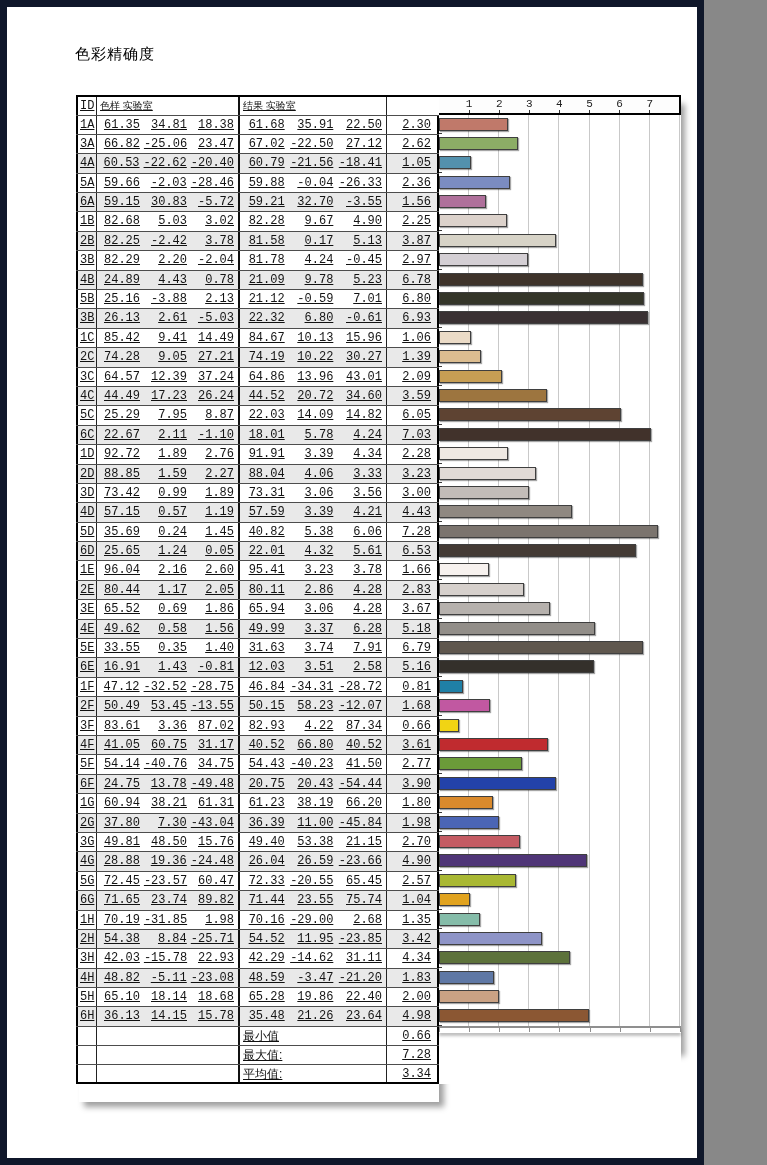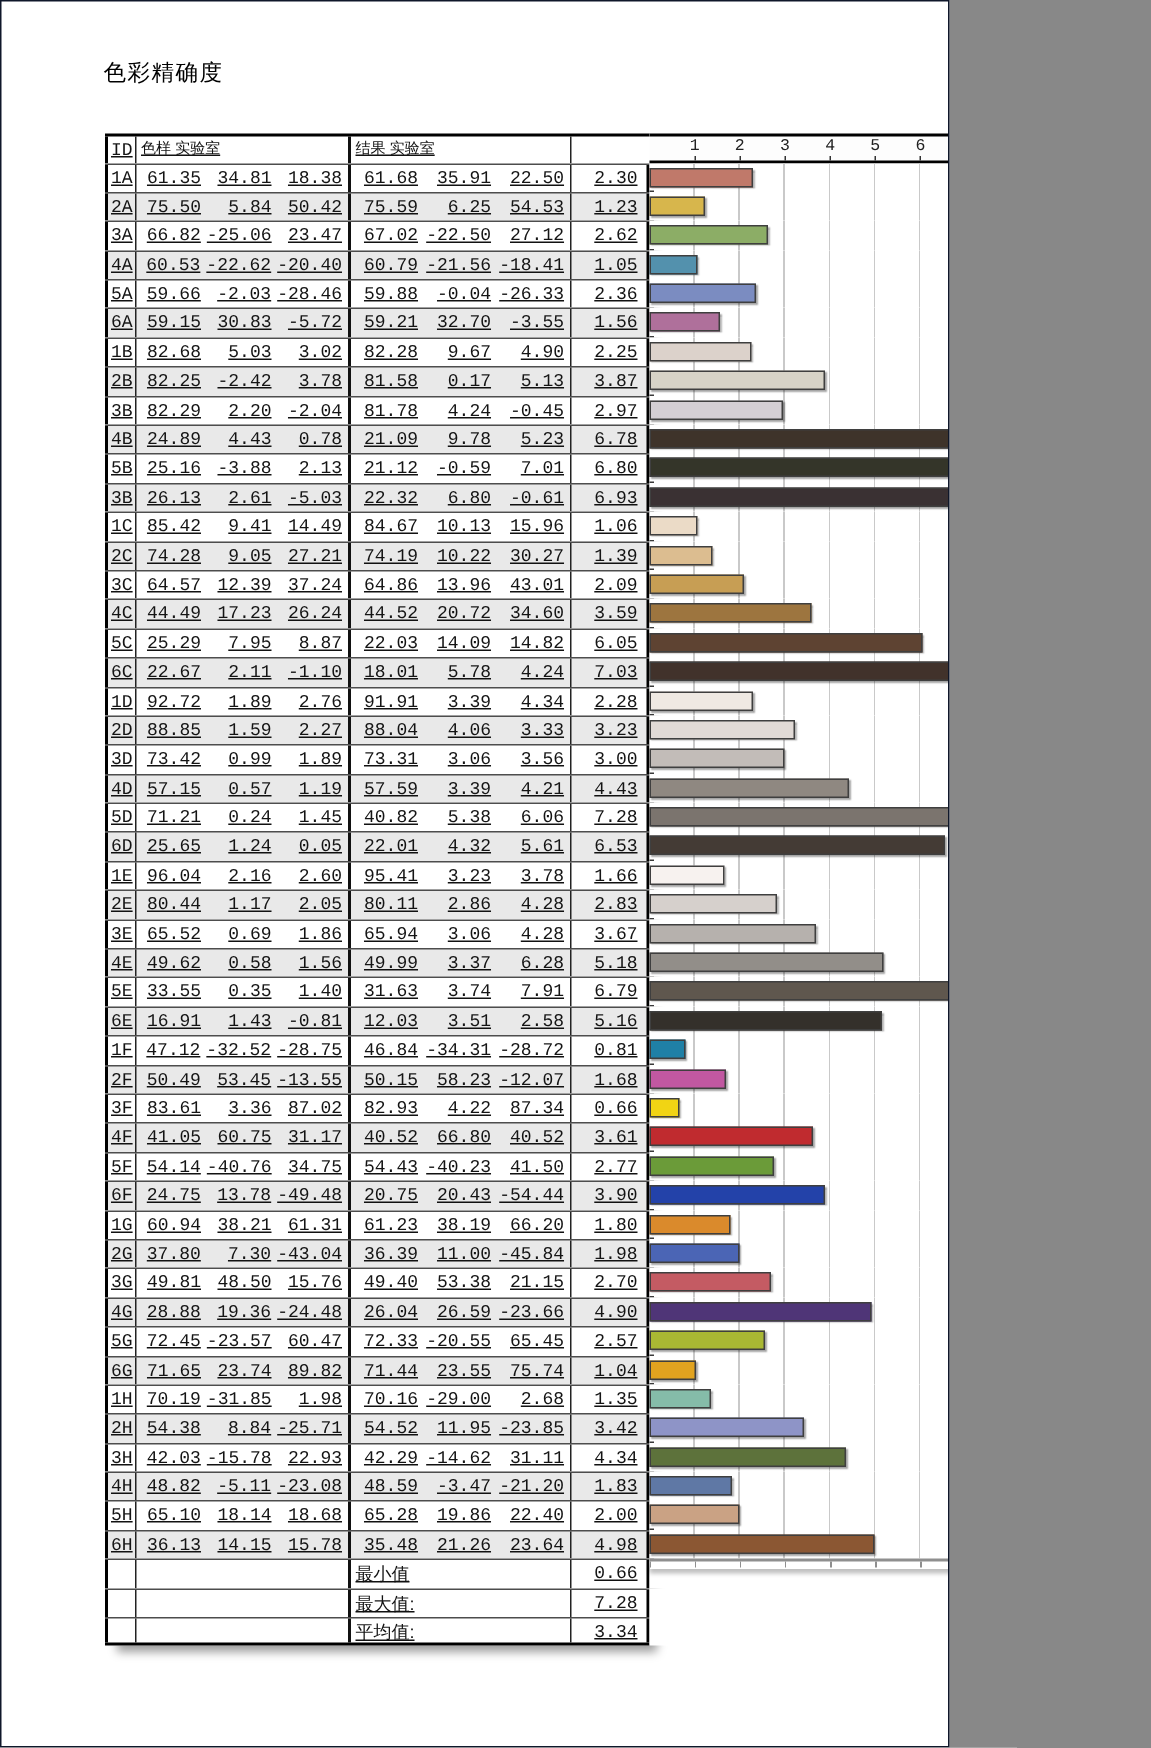--- a/index.html
+++ b/index.html
@@ -1,18 +1,18 @@
 <!DOCTYPE html>
 <html><head>
 <meta charset="utf-8">
 <style>
   html,body{margin:0;padding:0;background:#888;}
   .page{
-    position:relative; width:633px; height:1165px; background:#fff;
-    border:1px solid #0f172a; box-sizing:border-box; overflow:hidden;
+    position:relative; width:704px; height:1165px; background:#fff;
+    border:7px solid #0f172a; box-sizing:border-box; overflow:hidden;
     font-family:"Liberation Sans","DejaVu Sans",sans-serif; color:#111;
   }
   .title{
     position:absolute; left:68px; top:38px; font-size:15px; color:#000;
     letter-spacing:1px;
   }
   
   .shadow{position:absolute; z-index:0; background:transparent;
           box-shadow:5px 5px 6px rgba(0,0,0,0.38);}
   #shadow-table{left:72px; top:92px; width:360px; height:1003px;}
@@ -133,39 +133,20 @@
               <div class="num">61.68</div>
               <div class="num">35.91</div>
               <div class="num">22.50</div>
             </div>
             <div class="cell c-de">2.30</div>
           </div>
           <div class="cc">
             <div class="bar" style="width: 69.2px; background: rgb(192, 121, 106);"></div>
           </div>
         </div>
-        <div class="tr data stripe">
-          <div class="left">
-            <div class="cell c-id">2A</div>
-            <div class="cell g-sample">
-              <div class="num">75.50</div>
-              <div class="num">5.84</div>
-              <div class="num">50.42</div>
-            </div>
-            <div class="cell g-result">
-              <div class="num">75.59</div>
-              <div class="num">6.25</div>
-              <div class="num">54.53</div>
-            </div>
-            <div class="cell c-de">1.23</div>
-          </div>
-          <div class="cc">
-            <div class="bar" style="width: 37px; background: rgb(215, 182, 76);"></div>
-          </div>
-        </div>
         <div class="tr data">
           <div class="left">
             <div class="cell c-id">3A</div>
             <div class="cell g-sample">
               <div class="num">66.82</div>
               <div class="num">-25.06</div>
               <div class="num">23.47</div>
             </div>
             <div class="cell g-result">
               <div class="num">67.02</div>
@@ -536,21 +517,21 @@
             <div class="cell c-de">4.43</div>
           </div>
           <div class="cc">
             <div class="bar" style="width: 133.3px; background: rgb(143, 136, 129);"></div>
           </div>
         </div>
         <div class="tr data">
           <div class="left">
             <div class="cell c-id">5D</div>
             <div class="cell g-sample">
-              <div class="num">71.21</div>
+              <div class="num">35.69</div>
               <div class="num">0.24</div>
               <div class="num">1.45</div>
             </div>
             <div class="cell g-result">
               <div class="num">40.82</div>
               <div class="num">5.38</div>
               <div class="num">6.06</div>
             </div>
             <div class="cell c-de">7.28</div>
           </div>

